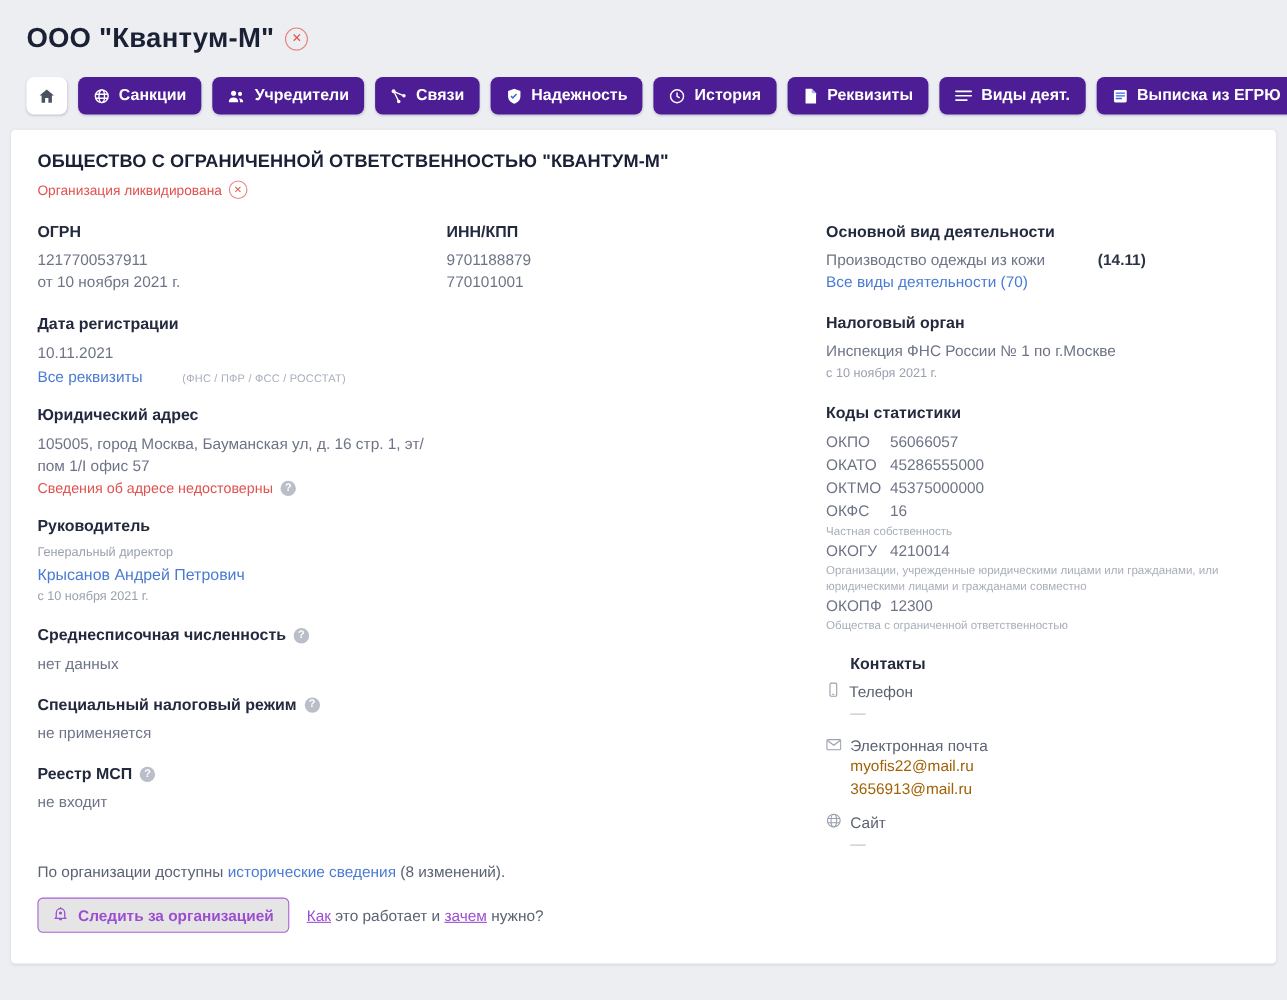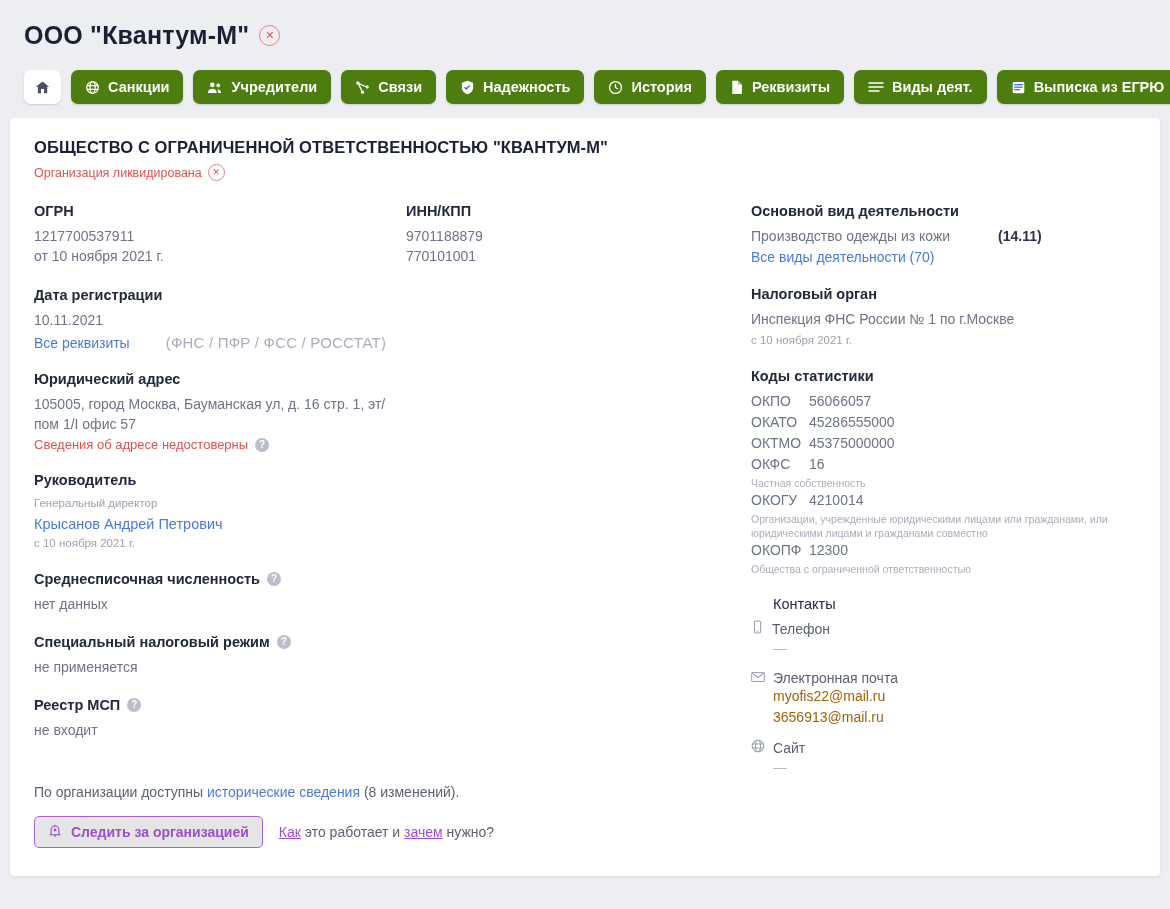--- a/index.html
+++ b/index.html
@@ -52,21 +52,21 @@
     display: flex;
     align-items: center;
     gap: 10px;
     padding: 16px 0 14px 24px;
     white-space: nowrap;
   }
   .tool-btn {
     display: inline-flex;
     align-items: center;
     gap: 8px;
-    background: #4d7c0f;
+    background: #4c1d95;
     color: #fff;
     border: none;
     border-radius: 7px;
     height: 34px;
     padding: 0 14px;
     font-size: 14.5px;
     font-family: inherit;
     font-weight: bold;
     cursor: pointer;
     box-shadow: 0 1px 2px rgba(30,45,90,.18);
@@ -168,40 +168,40 @@
     font-size: 10px;
     font-weight: bold;
     display: inline-flex;
     align-items: center;
     justify-content: center;
     line-height: 1;
     flex: none;
     cursor: pointer;
   }
   .gray-note {
-    font-size: 15px;
+    font-size: 10px;
     color: #a8aebb;
     letter-spacing: .2px;
   }
   .inline-row { display: flex; align-items: baseline; gap: 9px; }
 
   
   .code-row {
     display: flex;
     font-size: 14px;
     color: #6d7486;
     line-height: 1.5;
   }
   .code-key { width: 58px; flex: none; }
   .code-val { font-variant-numeric: tabular-nums; }
 
   
   .contacts-title {
     font-size: 14.5px;
-    font-weight: normal;
+    font-weight: bold;
     color: #232a3d;
     margin-bottom: 8px;
     padding-left: 22px;
   }
   .contact-block { margin-bottom: 10px; }
   .contact-head {
     display: flex;
     align-items: center;
     gap: 8px;
     font-size: 14px;

